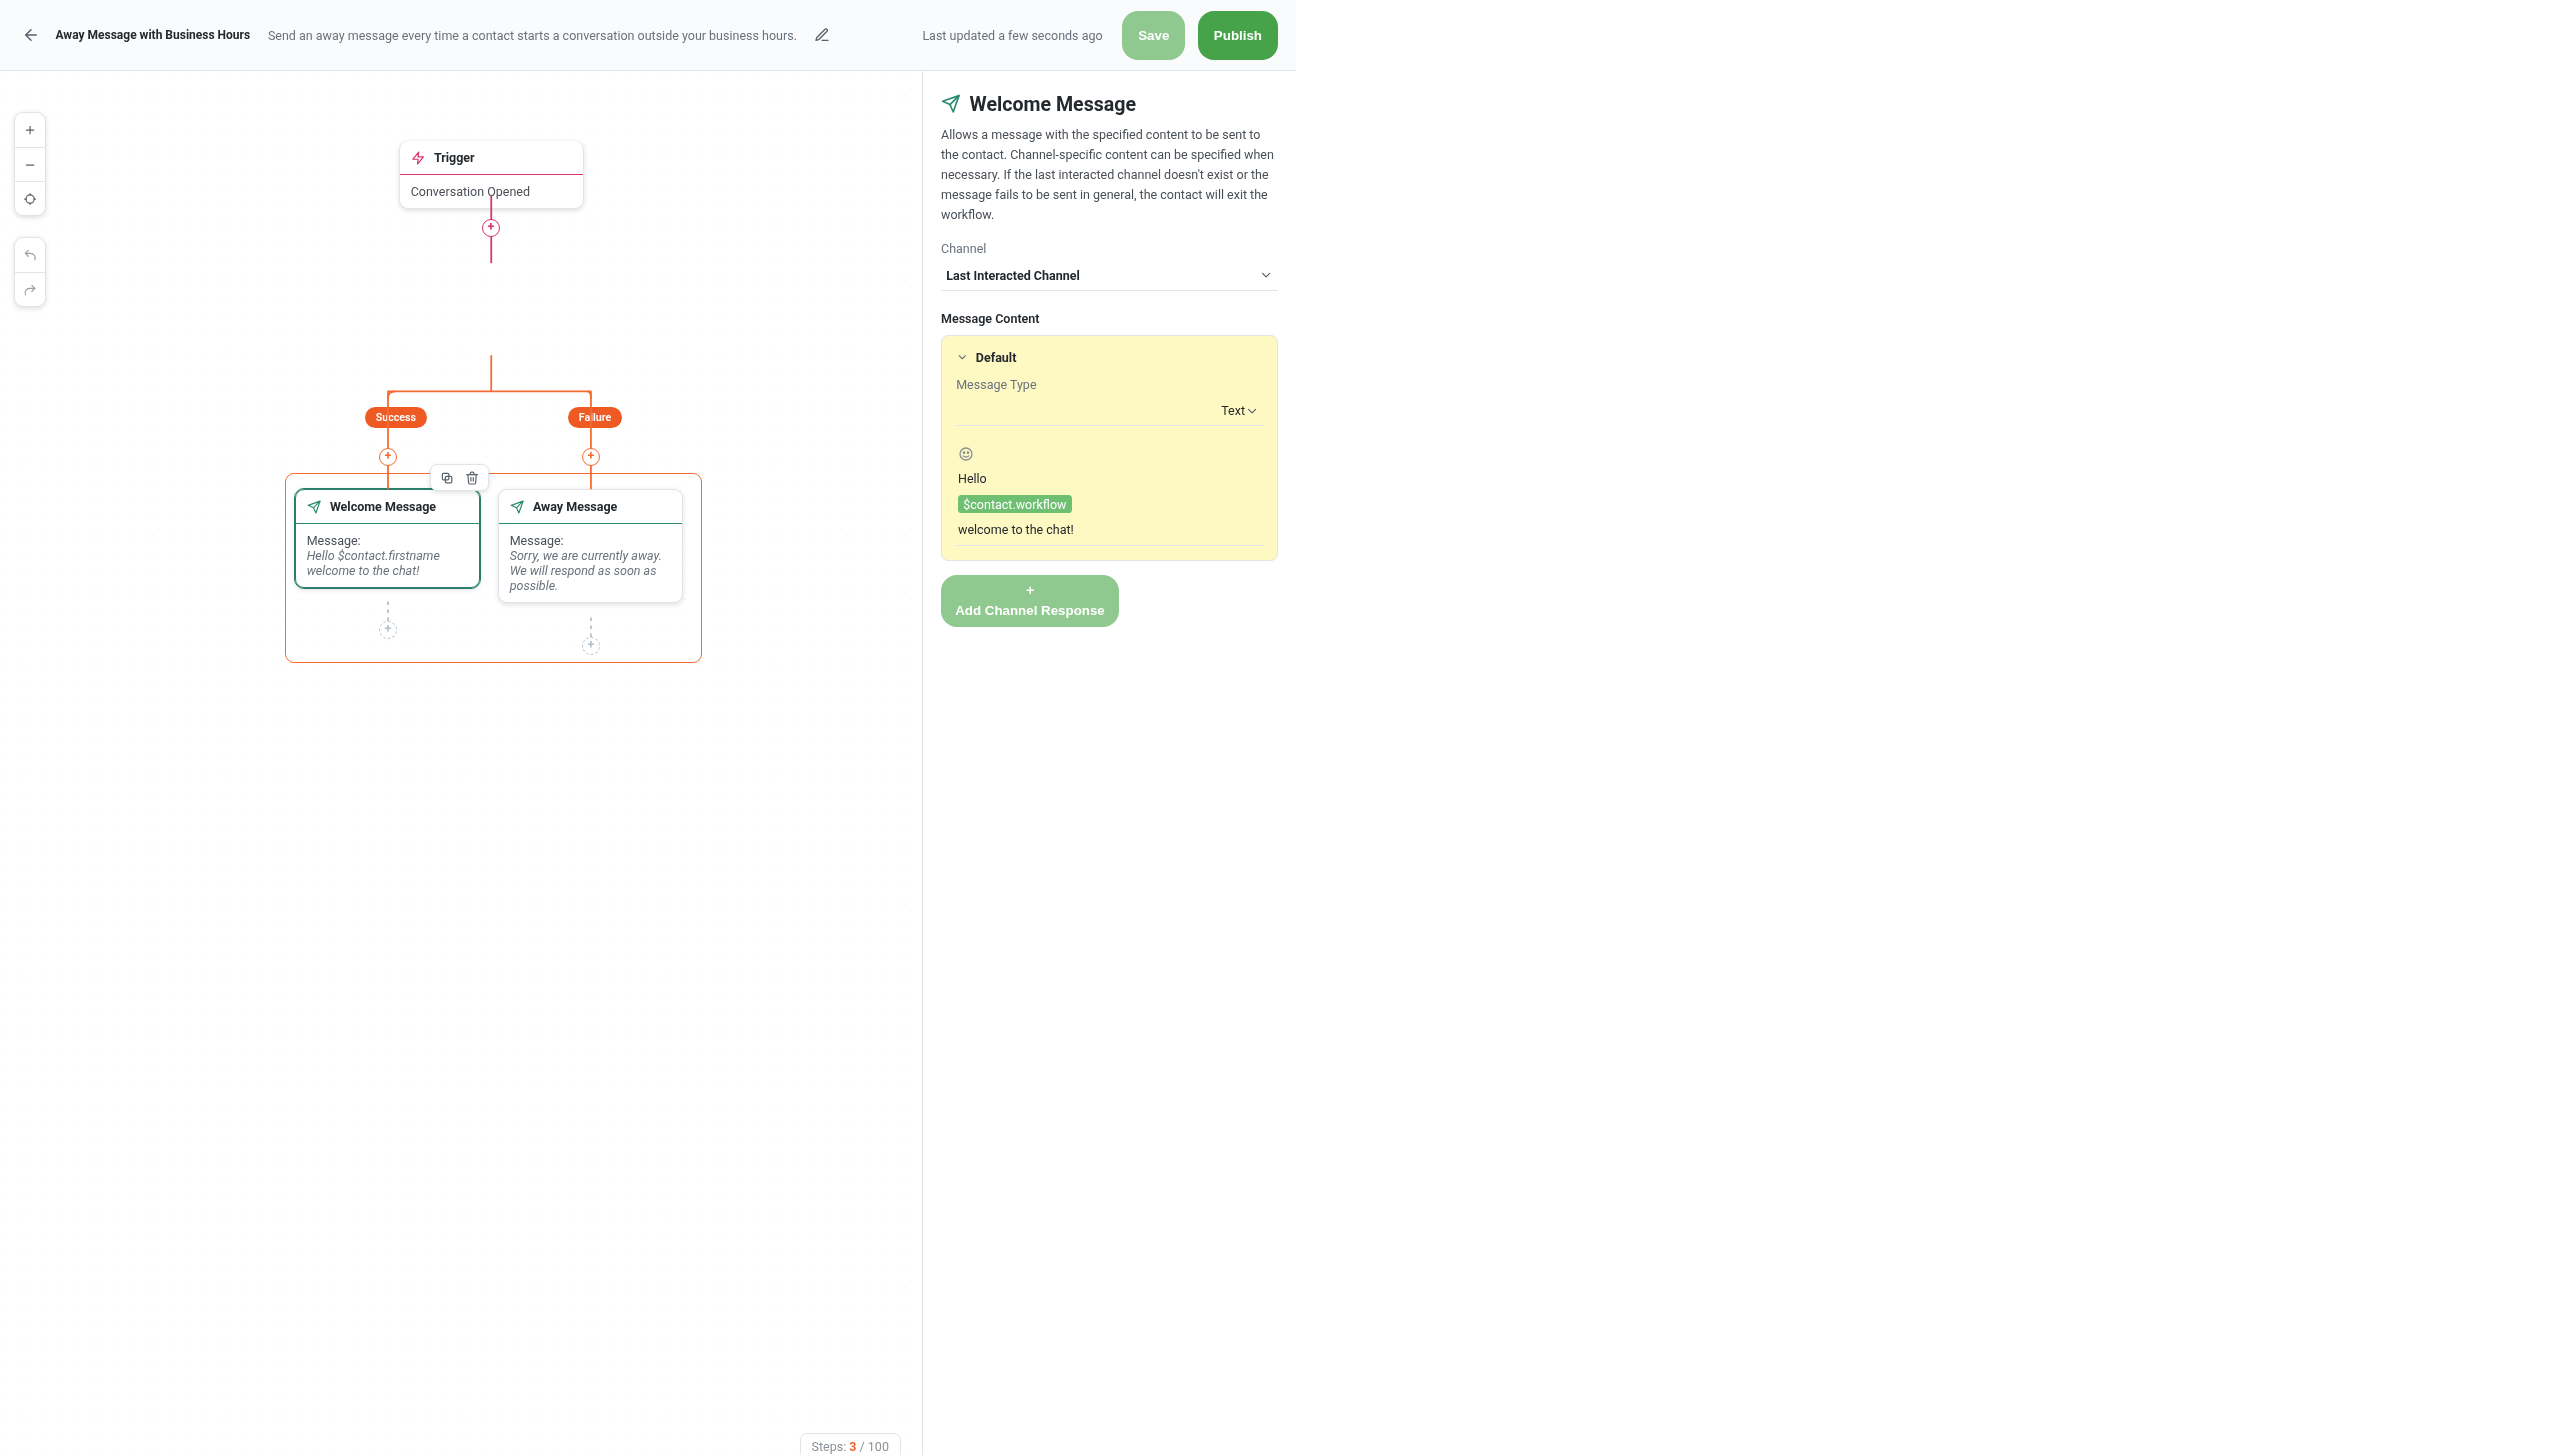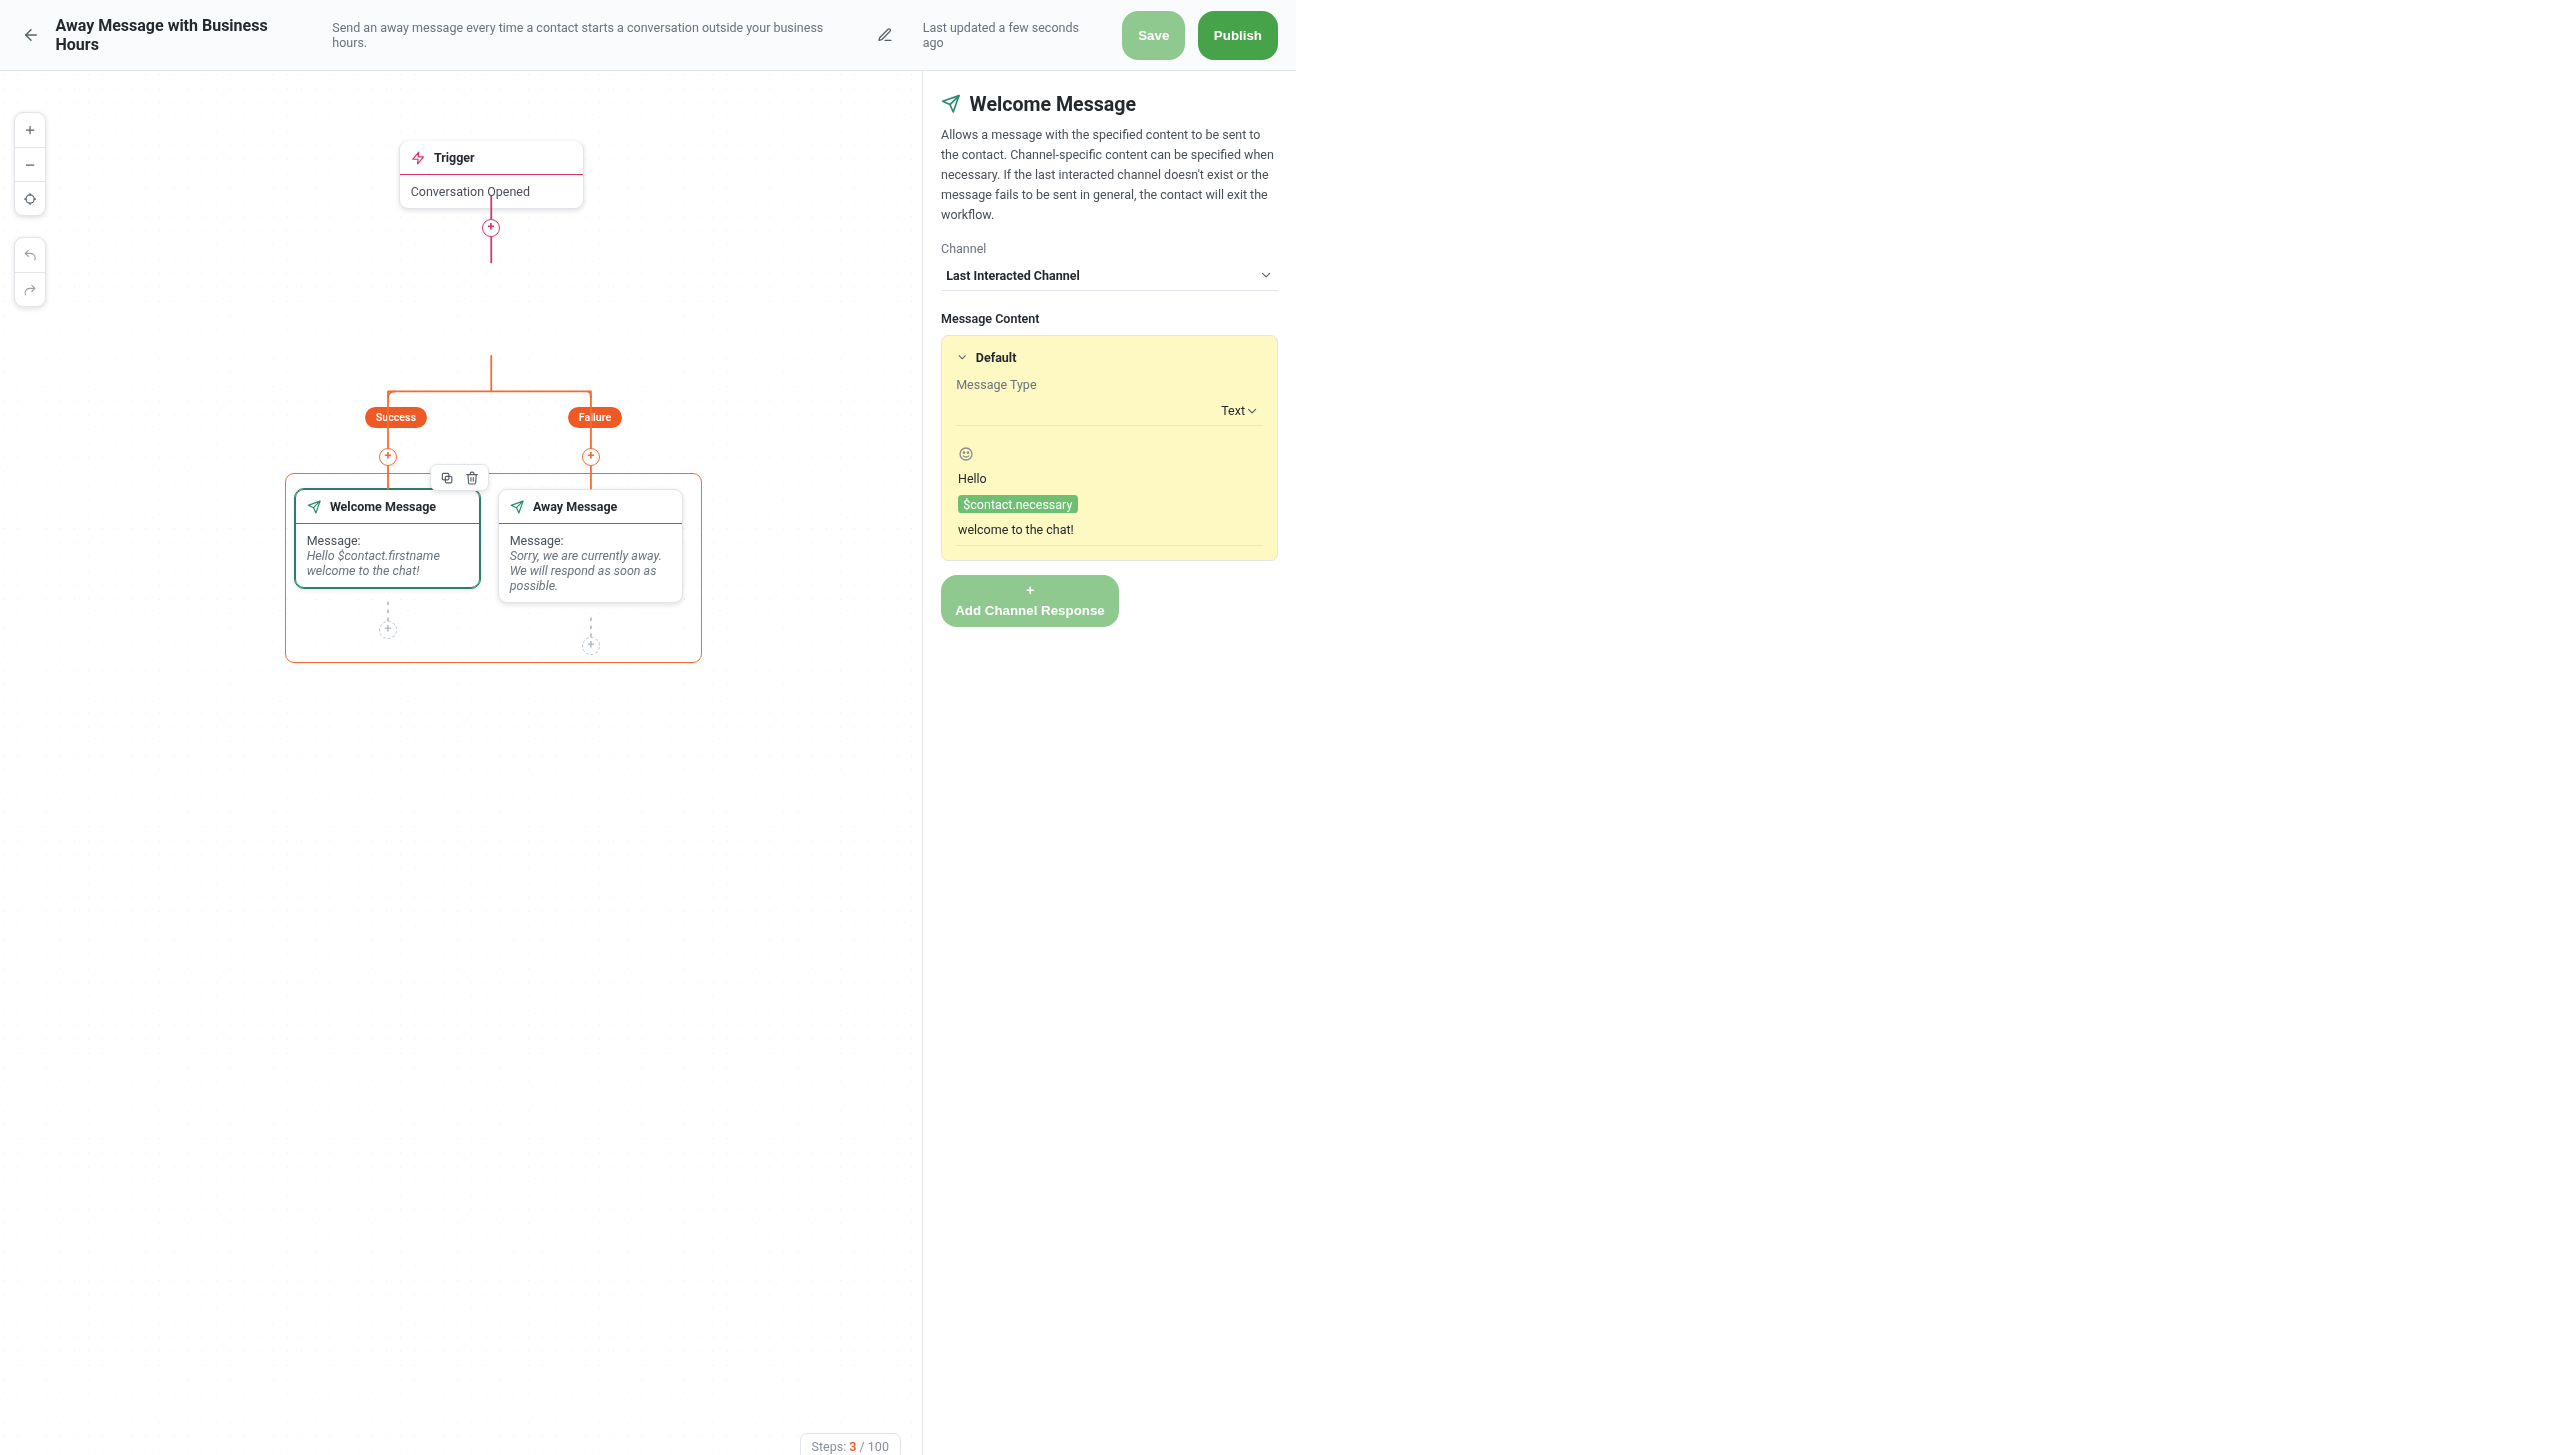--- a/index.html
+++ b/index.html
@@ -24,21 +24,21 @@
 
   
   .topbar{
     display:flex;align-items:center;gap:12.5px;
     padding:10.7px 18px;border-bottom:0.9px solid var(--border);background:var(--bg);
   }
   .icon-btn{
     width:25px;height:25px;display:inline-flex;align-items:center;justify-content:center;
     border-radius:5.3px;color:#586069;background:transparent;border:none;cursor:pointer;
   }
-  .topbar .title{font-weight:700;color:#24292e;font-size:16px}
+  .topbar .title{font-weight:700;color:#24292e;font-size:12px}
   .topbar .subtitle{color:var(--muted);font-size:12.5px;margin-left:5.3px}
   .topbar .spacer{flex:1}
   .topbar .status{color:var(--muted);margin-right:7.1px}
   .btn{border:none;border-radius:16px;padding:17px 16px;font-weight:700;cursor:pointer}
   .btn.save{background:#8fc98f;color:#fff}
   .btn.publish{background:var(--green2);color:#fff}
 
   
   .layout{display:flex;height:calc(100% - 50px)}
   .canvas-wrap{position:relative;flex:1;overflow:hidden}
@@ -377,21 +377,21 @@
         <div class="msg-input">
           <span class="svg">
             <svg width="16" height="16" viewBox="0 0 24 24" fill="none" stroke="#8a9096" stroke-width="2" stroke-linecap="round" stroke-linejoin="round">
                 <circle cx="12" cy="12" r="9"></circle>
                 <circle cx="9" cy="10" r="1" fill="#8a9096"></circle>
                 <circle cx="15" cy="10" r="1" fill="#8a9096"></circle>
                 <path d="M8 15c1.333 1 2.667 1.5 4 1.5S14.667 16 16 15"></path>
               </svg>
           </span>
           <span>Hello </span>
-          <span class="var">$contact.necessary</span>
+          <span class="var">$contact.workflow</span>
           <span> welcome to the chat!</span>
         </div>
       </div>
     </div>
 
     <button class="add-response">
       <span class="svg">
         <svg width="12.5" height="12.5" viewBox="0 0 24 24" stroke="#fff" stroke-width="3">
             <line x1="12" y1="5" x2="12" y2="19"></line>
             <line x1="5" y1="12" x2="19" y2="12"></line>

